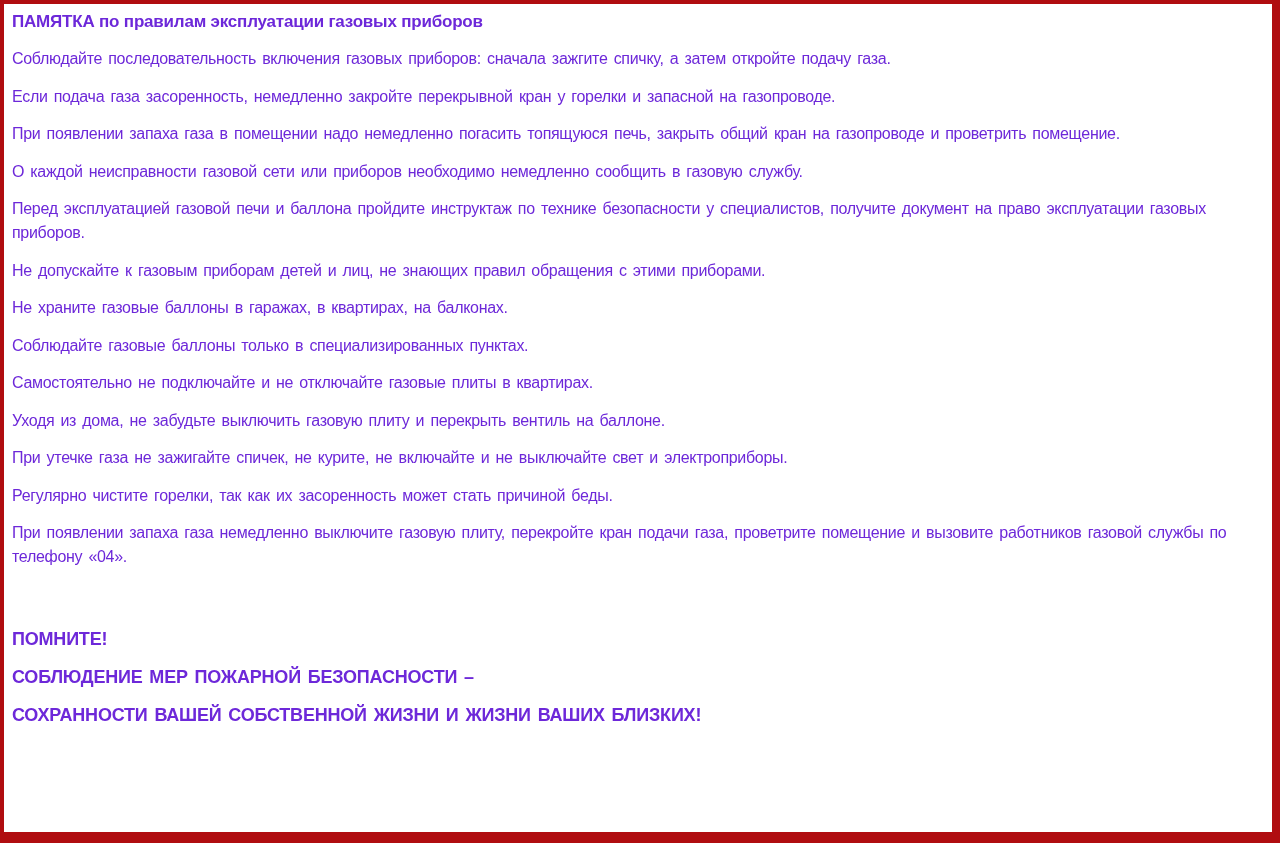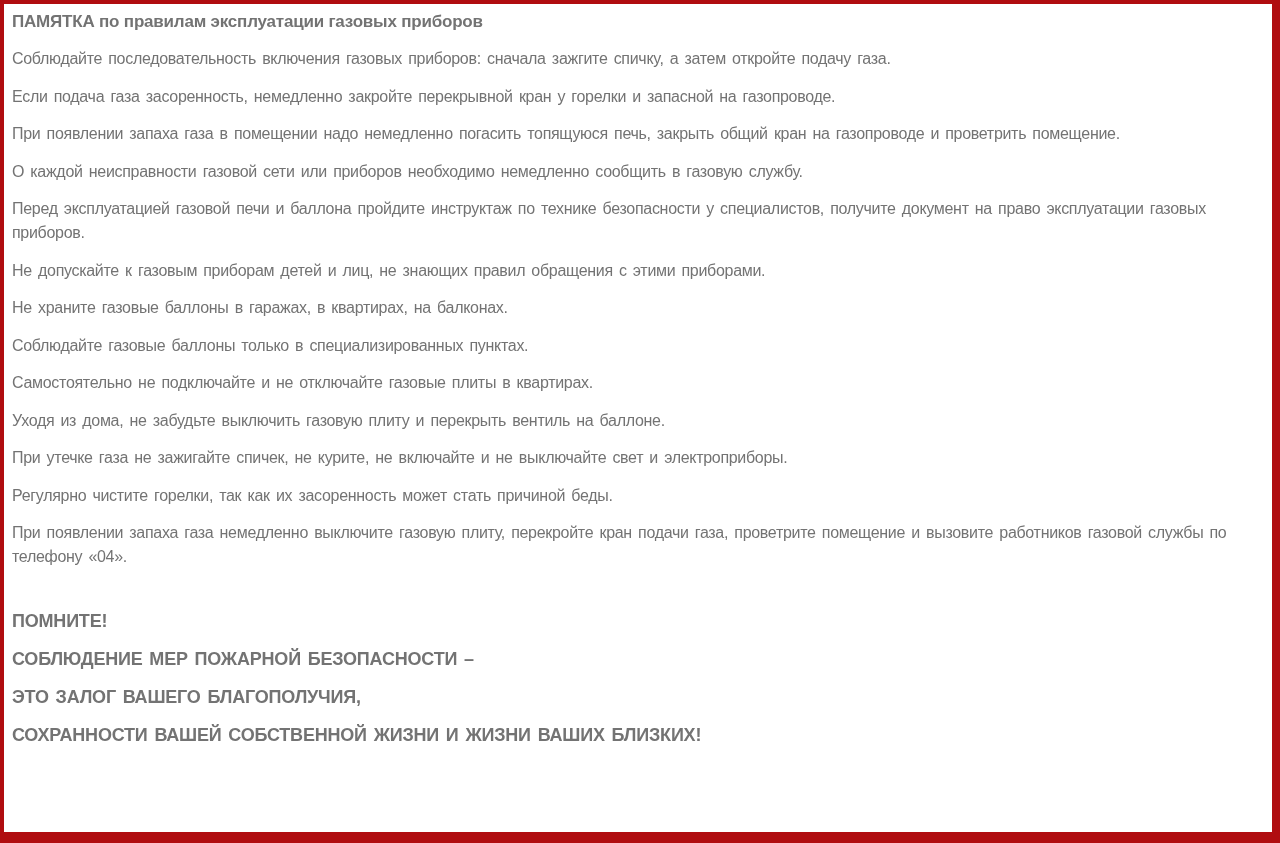--- a/index.html
+++ b/index.html
@@ -38,50 +38,49 @@
   }
   .memo-paragraph {
     font-size: 16px;
     font-weight: normal;
     letter-spacing: -0.3px;
     word-spacing: 2px;
     line-height: 24px;
     margin: 0 0 13.5px 0;
   }
   .reminder {
-    margin-top: 40px;
+    margin-top: 58px;
   }
   .reminder-line {
     font-size: 18px;
     font-weight: bold;
     letter-spacing: -0.2px;
     word-spacing: 2px;
     line-height: 24px;
     margin: 0 0 14px 0;
   }
 </style>
 </head>
 <body>
 
-<div class="frame" style="border-color: rgb(176, 13, 16); background: rgb(255, 255, 255); color: #737373;">
+<div class="frame" style="border-color: rgb(176, 13, 16); background: rgb(255, 255, 255); color: #6d28d9;">
   <h1 class="memo-title">ПАМЯТКА по правилам эксплуатации газовых приборов</h1>
 
   <p class="memo-paragraph">Соблюдайте последовательность включения газовых приборов: сначала зажгите спичку, а затем откройте подачу газа.</p>
   <p class="memo-paragraph">Если подача газа засоренность, немедленно закройте перекрывной кран у горелки и запасной на газопроводе.</p>
   <p class="memo-paragraph">При появлении запаха газа в помещении надо немедленно погасить топящуюся печь, закрыть общий кран на газопроводе и проветрить помещение.</p>
   <p class="memo-paragraph">О каждой неисправности газовой сети или приборов необходимо немедленно сообщить в газовую службу.</p>
   <p class="memo-paragraph">Перед эксплуатацией газовой печи и баллона пройдите инструктаж по технике безопасности у специалистов, получите документ на право эксплуатации газовых приборов.</p>
   <p class="memo-paragraph">Не допускайте к газовым приборам детей и лиц, не знающих правил обращения с этими приборами.</p>
   <p class="memo-paragraph">Не храните газовые баллоны в гаражах, в квартирах, на балконах.</p>
   <p class="memo-paragraph">Соблюдайте газовые баллоны только в специализированных пунктах.</p>
   <p class="memo-paragraph">Самостоятельно не подключайте и не отключайте газовые плиты в квартирах.</p>
   <p class="memo-paragraph">Уходя из дома, не забудьте выключить газовую плиту и перекрыть вентиль на баллоне.</p>
   <p class="memo-paragraph">При утечке газа не зажигайте спичек, не курите, не включайте и не выключайте свет и электроприборы.</p>
   <p class="memo-paragraph">Регулярно чистите горелки, так как их засоренность может стать причиной беды.</p>
   <p class="memo-paragraph">При появлении запаха газа немедленно выключите газовую плиту, перекройте кран подачи газа, проветрите помещение и вызовите работников газовой службы по телефону «04».</p>
 
   <div class="reminder">
     <p class="reminder-line">ПОМНИТЕ!</p>
     <p class="reminder-line">СОБЛЮДЕНИЕ МЕР ПОЖАРНОЙ БЕЗОПАСНОСТИ –</p>
-    <p class="reminder-line">ЭТО ЗАЛОГ ВАШЕГО БЛАГОПОЛУЧИЯ,</p>
     <p class="reminder-line">СОХРАННОСТИ ВАШЕЙ СОБСТВЕННОЙ ЖИЗНИ И ЖИЗНИ ВАШИХ БЛИЗКИХ!</p>
   </div>
 </div>
 
 </body></html>

